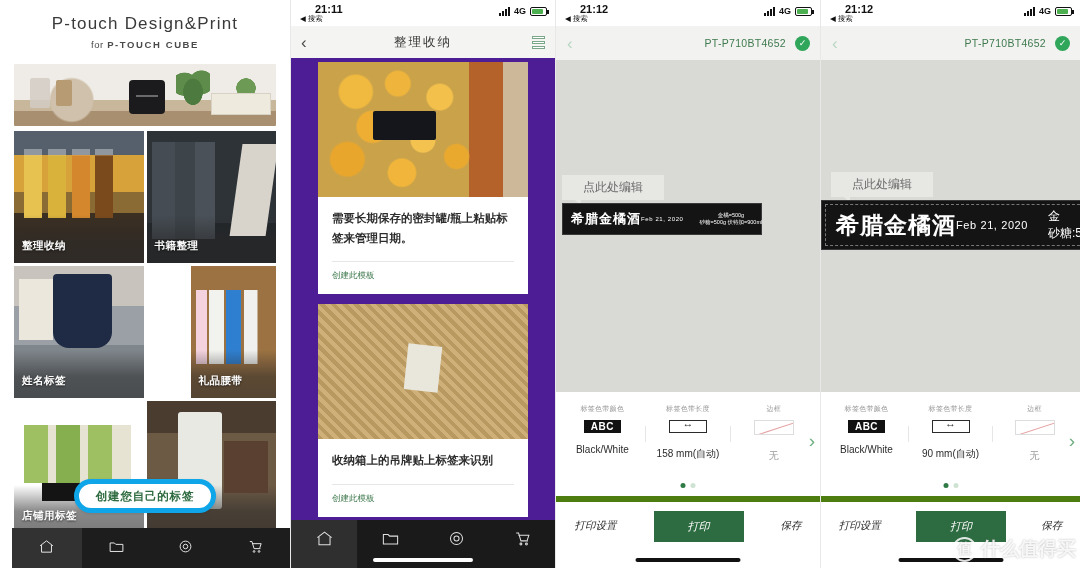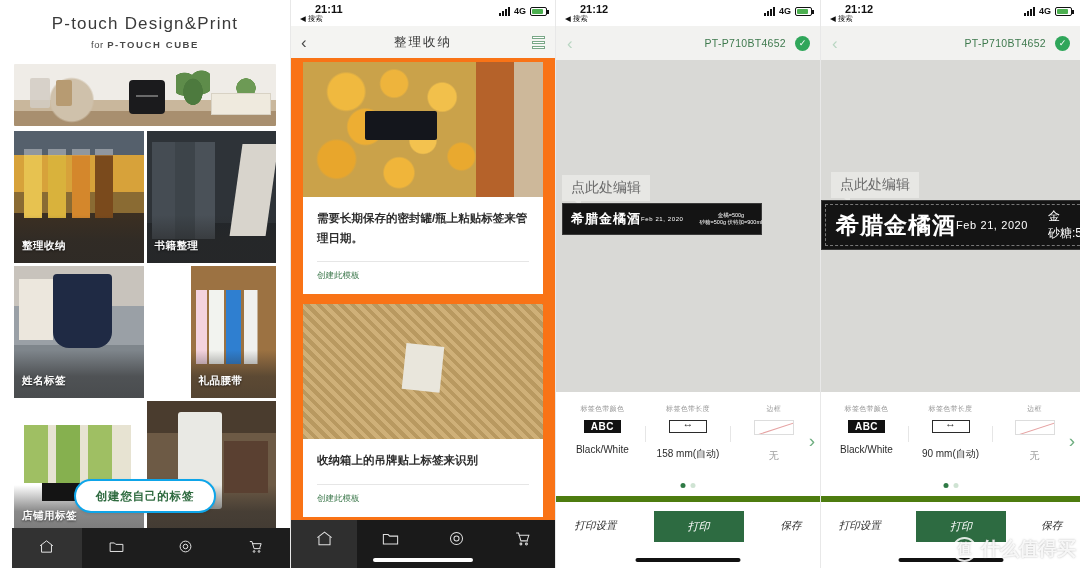--- a/index.html
+++ b/index.html
@@ -79,21 +79,21 @@
   .c-shop:before { content:""; position:absolute; left:8%; top:18%; width:82%; height:44%;
     background:linear-gradient(90deg,#9fbf63 0 22%, #e7e3d2 22% 30%, #86b04f 30% 52%, #e7e3d2 52% 60%, #9fbf63 60% 82%, #e7e3d2 82% 100%); }
   .c-shop:after { content:""; position:absolute; left:22%; top:62%; width:36%; height:14%; background:#141414; }
 
   .c-phone { background:linear-gradient(to bottom,#4a3c2e 0 24%, #6d5a45 24% 100%); }
   .c-phone:before { content:""; position:absolute; left:24%; top:8%; width:34%; height:74%; background:#e9e9e4; border-radius:3px; }
   .c-phone:after { content:""; position:absolute; right:6%; top:30%; width:34%; height:40%; background:#5a4031; }
 
   .p1-cta {
     position:absolute; left:50%; transform:translateX(-50%); bottom:55px;
-    width:142px; height:34px; background:#fff; border:2px solid #0ea5e9; border-radius:17px;
+    width:142px; height:34px; background:#fff; border:5px solid #0ea5e9; border-radius:17px;
     display:flex; align-items:center; justify-content:center;
     color:#2f6b40; font-size:11.5px; font-weight:700; letter-spacing:.8px;
     box-shadow:0 1px 3px rgba(0,0,0,.1);
   }
   .p1-nav {
     position:absolute; left:6px; bottom:0; width:278px; height:40px; background:#1d1d1d; display:flex;
   }
   .p1-nav .ni { flex:1; display:flex; align-items:center; justify-content:center; }
   .p1-nav .ni.active { background:#323232; }
   .p1-nav svg { stroke:#e6e6e6; fill:none; stroke-width:1.4; }
@@ -110,21 +110,21 @@
   .batt { width:17px; height:9px; border:1px solid #111; border-radius:2px; position:relative; }
   .batt:after { content:""; position:absolute; right:-3px; top:2px; width:2px; height:4px; background:#111; }
   .batt i { position:absolute; left:1px; top:1px; bottom:1px; width:72%; background:#4caf50; border-radius:1px; }
 
   
   .p2-head { height:32px; background:#f4f4f2; display:flex; align-items:center; position:relative; }
   .p2-back { position:absolute; left:10px; font-size:17px; color:#4a4a4a; line-height:1; }
   .p2-title { flex:1; text-align:center; font-size:12.5px; color:#3a3a3a; letter-spacing:2px; }
   .p2-menu { position:absolute; right:10px; display:flex; flex-direction:column; gap:2px; }
   .p2-menu i { display:block; width:13px; height:3px; border:1px solid #7aa888; background:#fff; }
-  .p2-body { position:absolute; top:58px; left:0; right:0; bottom:48px; background:#f97316; padding:4px 12px 0; overflow:hidden; }
+  .p2-body { position:absolute; top:58px; left:0; right:0; bottom:48px; background:#4c1d95; padding:4px 27px 0; overflow:hidden; }
   .card { background:#fff; margin-bottom:10px; }
   .card .img { height:135px; position:relative; overflow:hidden; }
   .img-kumquat { background:linear-gradient(to bottom,#d99a2a 0 100%); }
   .img-kumquat:before { content:""; position:absolute; inset:0;
     background:
       radial-gradient(circle at 18% 22%, #f0b93f 0 8%, transparent 9%),
       radial-gradient(circle at 38% 16%, #eeb43c 0 7%, transparent 8%),
       radial-gradient(circle at 58% 26%, #f2c04b 0 8%, transparent 9%),
       radial-gradient(circle at 26% 48%, #edae33 0 9%, transparent 10%),
       radial-gradient(circle at 50% 58%, #f3c24f 0 9%, transparent 10%),
@@ -146,21 +146,21 @@
   .p2-nav svg { stroke:#e0e0e0; fill:none; stroke-width:1.3; }
   .homebar { position:absolute; left:50%; transform:translateX(-50%); bottom:6px; width:100px; height:4px; background:#fff; border-radius:2px; }
 
   
   .pe-head { height:34px; background:#f2f2f0; display:flex; align-items:center; position:relative; }
   .pe-back { position:absolute; left:11px; font-size:17px; color:#b9d6c2; line-height:1; }
   .pe-dev { position:absolute; right:34px; font-size:10.5px; color:#3f7a4e; letter-spacing:.3px; }
   .pe-ok { position:absolute; right:10px; width:15px; height:15px; border-radius:50%; background:#2fa65a;
            display:flex; align-items:center; justify-content:center; color:#fff; font-size:9px; }
   .pe-canvas { position:absolute; top:60px; left:0; right:0; bottom:176px; background:#d9d9d6; }
-  .tip { position:absolute; background:#e7e7e4; color:#6a6a6a; font-size:14px; padding:4px 9px; }
+  .tip { position:absolute; background:#e7e7e4; color:#6a6a6a; font-size:12px; padding:4px 21px; }
   .tip:after { content:""; position:absolute; left:13px; bottom:-6px; border:3px solid transparent; border-top-color:#e7e7e4; border-right-color:#e7e7e4; }
   .labelbar { position:absolute; background:#141414; border:1px solid #3a3a3a; display:flex; align-items:stretch; }
   .lab-left { display:flex; flex-direction:row; align-items:center; justify-content:center; color:#fff; padding:0 8px; }
   .lab-main { font-weight:700; letter-spacing:1px; white-space:nowrap; }
   .lab-date { letter-spacing:.6px; white-space:nowrap; }
   .lab-div { width:1px; background:#888; margin:4px 0; }
   .lab-right { display:flex; flex-direction:column; align-items:center; justify-content:center; color:#fff; padding:0 8px; }
   .lab-right div { white-space:nowrap; }
   .dashed { position:absolute; inset:3px; border:1px dashed #777; pointer-events:none; }
 

